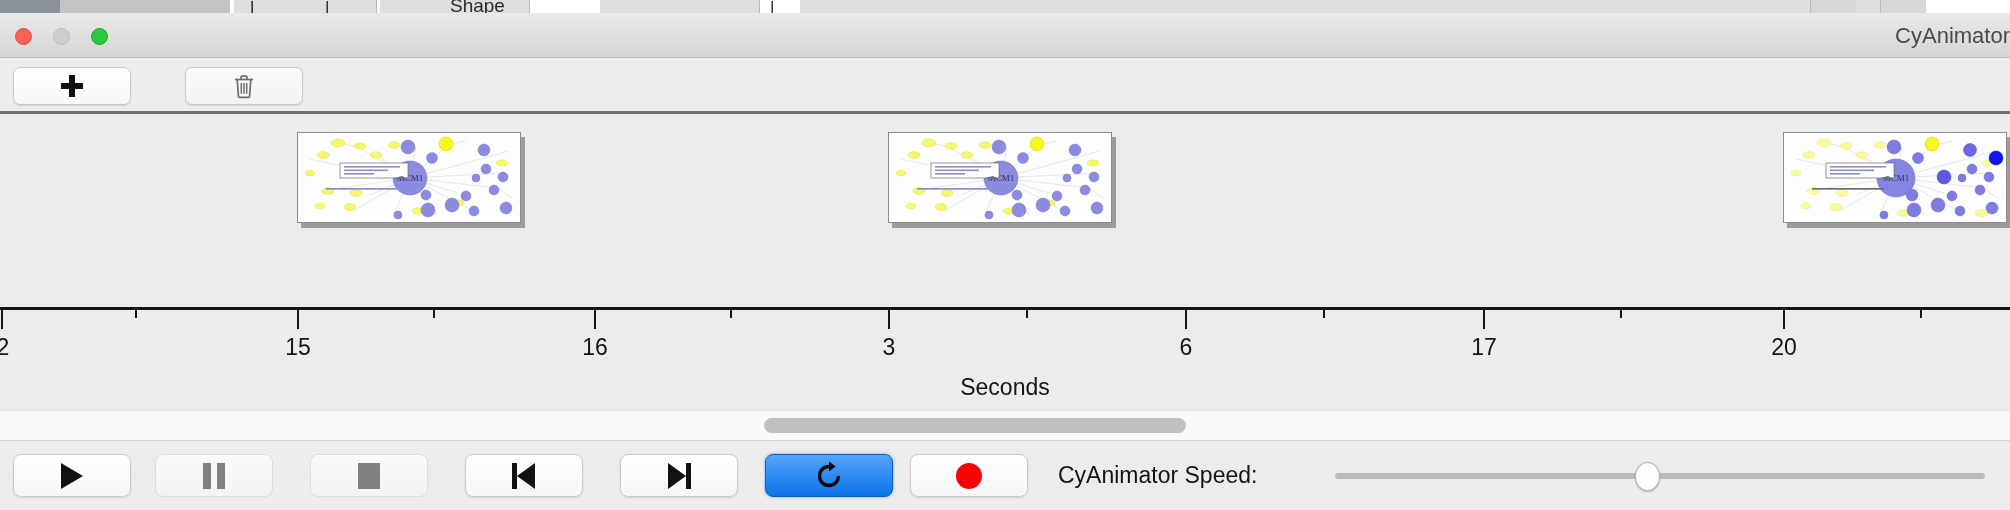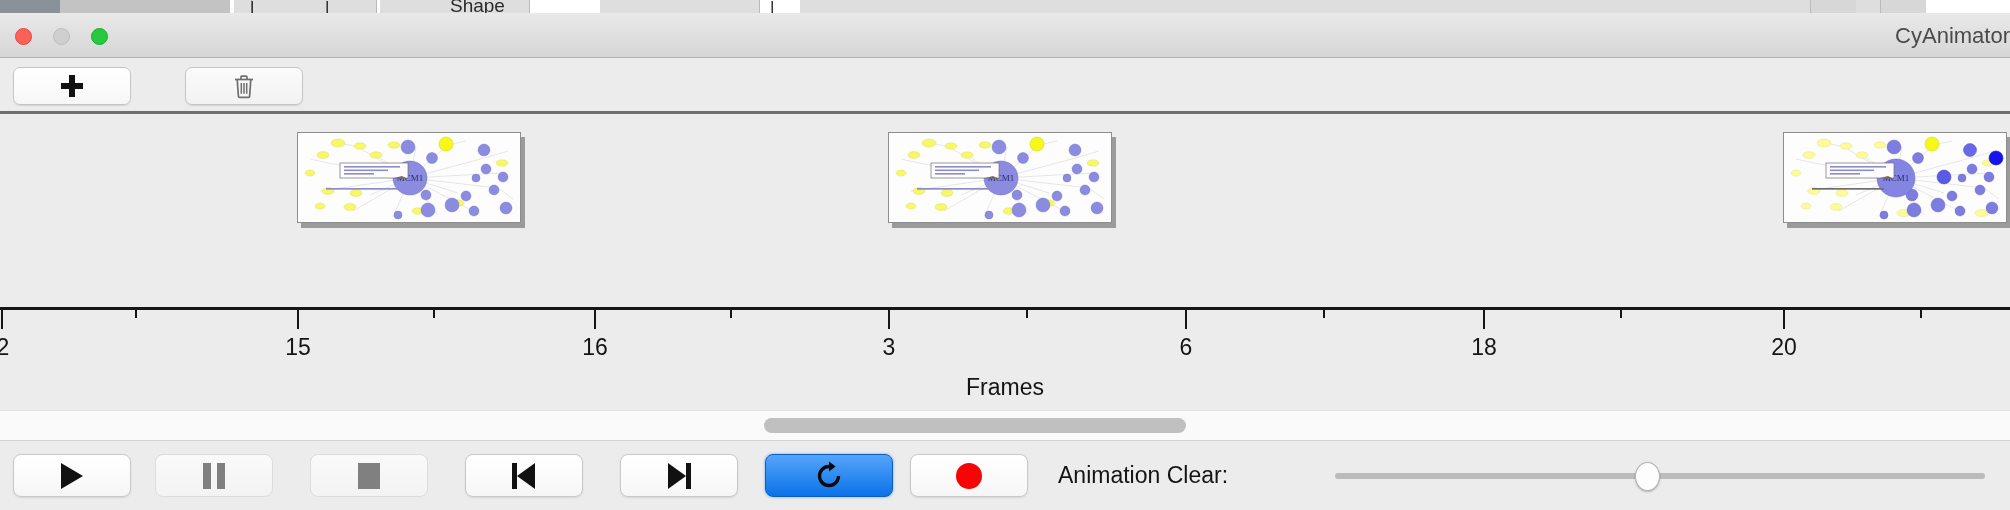--- a/index.html
+++ b/index.html
@@ -570,24 +570,24 @@
     <div class="tick major" style="left:1483px;top:193px;"></div>
     <div class="tick minor" style="left:1620px;top:193px;"></div>
     <div class="tick major" style="left:1783px;top:193px;"></div>
     <div class="tick minor" style="left:1920px;top:193px;"></div>
 
     <div class="tick-label" style="left:-27px;  top:220px;">2</div>
     <div class="tick-label" style="left:268px;  top:220px;">15</div>
     <div class="tick-label" style="left:565px;  top:220px;">16</div>
     <div class="tick-label" style="left:859px;  top:220px;">3</div>
     <div class="tick-label" style="left:1156px; top:220px;">6</div>
-    <div class="tick-label" style="left:1454px; top:220px;">18</div>
+    <div class="tick-label" style="left:1454px; top:220px;">17</div>
     <div class="tick-label" style="left:1754px; top:220px;">20</div>
 
-    <div class="axis-title" style="top:260px;">Frames</div>
+    <div class="axis-title" style="top:260px;">Seconds</div>
   </div>
 
   <div class="hscroll-wrap">
     <div class="hscroll-thumb" id="hthumb" style="width: 422.1px; left: 763.8px;"></div>
   </div>
 
   <div class="controlbar">
 
     <div class="cbtn" id="play-button">
       <span class="ico-play"></span>
@@ -616,21 +616,21 @@
       <svg width="32" height="32" viewBox="0 0 32 32">
         <path d="M16 6.5 A9.5 9.5 0 1 0 25.5 16" stroke="#0a0a0a" stroke-width="3.3" fill="none" stroke-linecap="butt"></path>
         <path d="M16 1.6 L16 11.4 L22.6 6.5 Z" fill="#0a0a0a"></path>
       </svg>
     </div>
 
     <div class="cbtn" id="record-button">
       <span class="ico-record"></span>
     </div>
 
-    <div class="speed-label">Animation Clear:</div>
+    <div class="speed-label">CyAnimator Speed:</div>
 
     <div class="slider">
       <div class="slider-track"></div>
       <div class="slider-thumb" id="speed-thumb" style="left: 300px;"></div>
     </div>
   </div>
 
 </div>
 
 </body></html>

